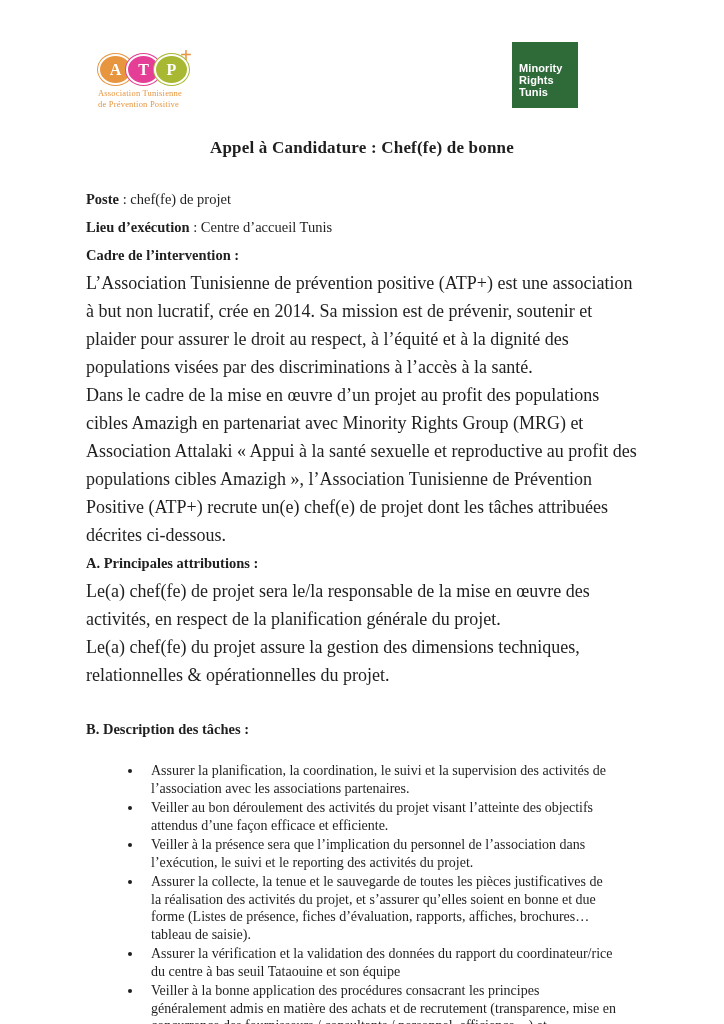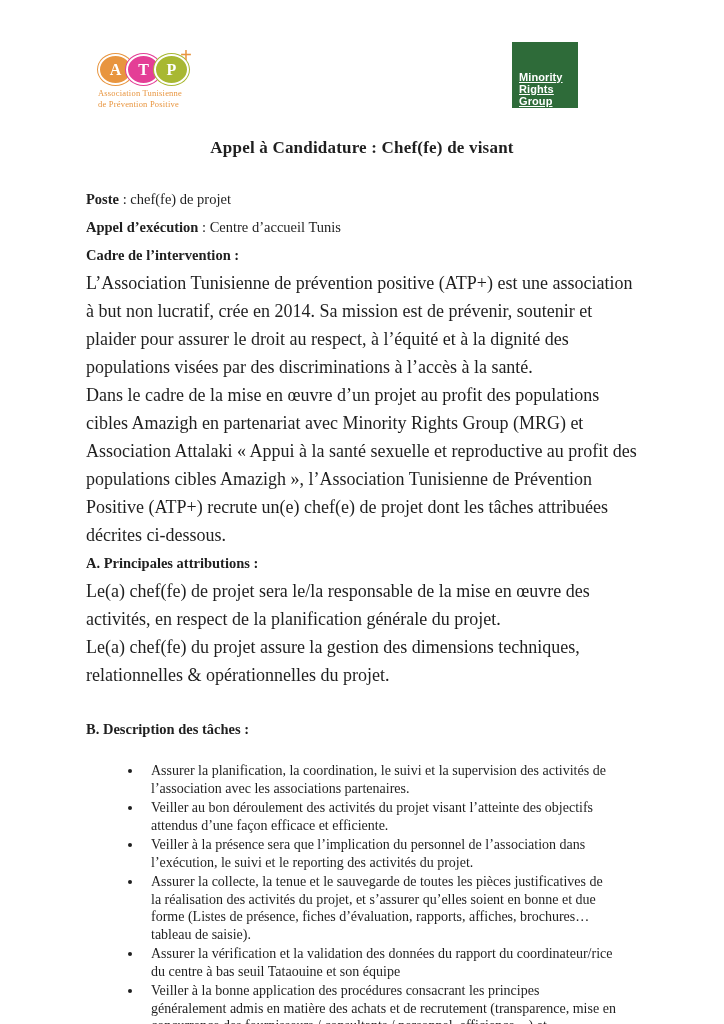--- a/index.html
+++ b/index.html
@@ -43,23 +43,22 @@
     letter-spacing: 0.2px;
   }
   .mrg-logo {
     position: absolute; left: 512px; top: 42px;
     width: 66px; height: 66px; box-sizing: border-box;
     background: #2E6B39;
     color: #ffffff;
     font-family: "Liberation Sans", sans-serif;
     font-weight: bold;
     font-size: 11px; line-height: 12px;
-    padding: 29px 0 0 7px;
+    padding: 20px 0 0 7px;
     letter-spacing: 0.1px;
-    text-decoration: underline;
   }
 
   
   .content {
     position: absolute; left: 86px; top: 0;
     width: 552px;
   }
   .doc-title {
     margin: 138px 0 0 0;
     font-size: 17px; font-weight: bold;
@@ -91,30 +90,30 @@
     </div>
     <div class="atp-tagline">
       <div>Association Tunisienne</div>
       <div>de Prévention Positive</div>
     </div>
   </div>
 
   <div class="mrg-logo">
     <div>Minority</div>
     <div>Rights</div>
-    <div>Group</div>
+    <div>Tunis</div>
   </div>
 
   <div class="content">
 
-    <h1 class="doc-title">Appel à Candidature : Chef(fe) de visant</h1>
+    <h1 class="doc-title">Appel à Candidature : Chef(fe) de bonne</h1>
 
     <div class="fields">
       <p class="line"><span class="bold">Poste</span><span> : chef(fe) de projet</span></p>
-      <p class="line"><span class="bold">Appel d’exécution</span><span> : Centre d’accueil Tunis</span></p>
+      <p class="line"><span class="bold">Lieu d’exécution</span><span> : Centre d’accueil Tunis</span></p>
     </div>
 
     <p class="heading">Cadre de l’intervention :</p>
     <p class="para">L’Association Tunisienne de prévention positive (ATP+) est une association à but non lucratif, crée en 2014. Sa mission est de prévenir, soutenir et plaider pour assurer le droit au respect, à l’équité et à la dignité des populations visées par des discriminations à l’accès à la santé.</p>
     <p class="para">Dans le cadre de la mise en œuvre d’un projet au profit des populations cibles Amazigh en partenariat avec Minority Rights Group (MRG) et Association Attalaki « Appui à la santé sexuelle et reproductive au profit des populations cibles Amazigh », l’Association Tunisienne de Prévention Positive (ATP+) recrute un(e) chef(e) de projet dont les tâches attribuées décrites ci-dessous.</p>
 
     <p class="heading">A. Principales attributions :</p>
     <p class="para">Le(a) chef(fe) de projet sera le/la responsable de la mise en œuvre des activités, en respect de la planification générale du projet.</p>
     <p class="para">Le(a) chef(fe) du projet assure la gestion des dimensions techniques, relationnelles &amp; opérationnelles du projet.</p>
 

